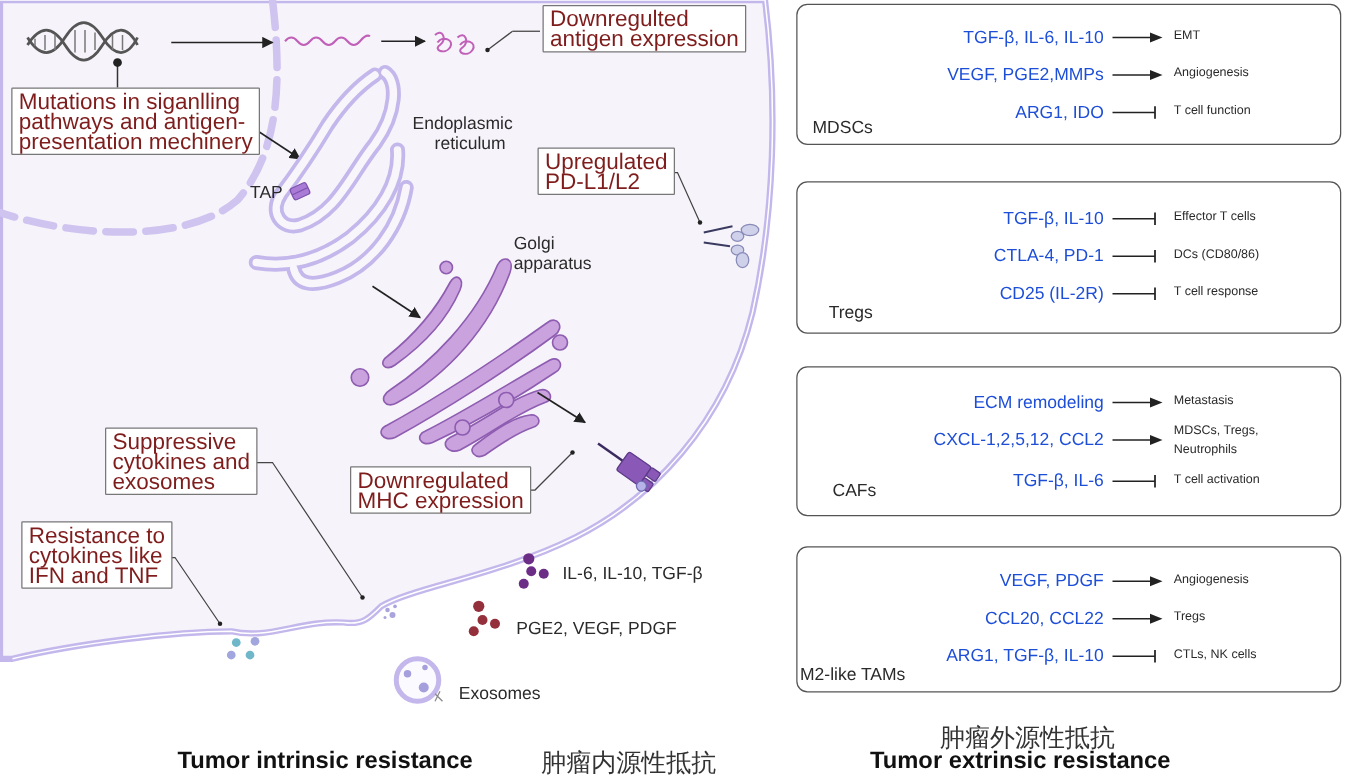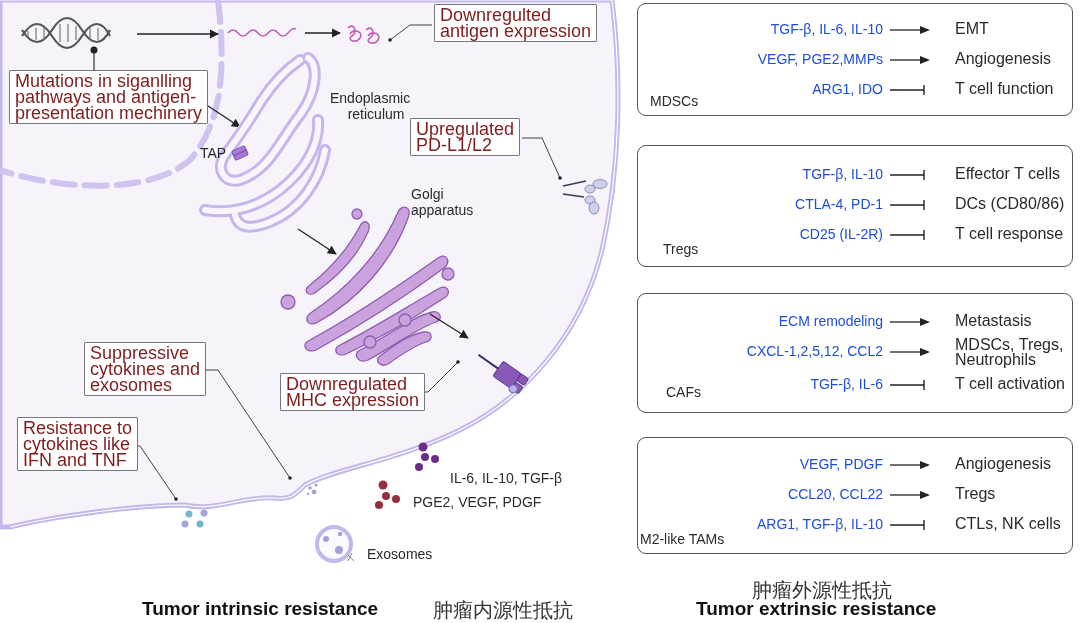--- a/index.html
+++ b/index.html
@@ -4,21 +4,21 @@
 <style>
   * { box-sizing: border-box; margin: 0; padding: 0; }
   html, body { width: 1080px; height: 623px; background: #ffffff; overflow: hidden; }
   body { position: relative; font-family: "Liberation Sans", sans-serif; color: #222; }
   #canvas { position: absolute; left: 0; top: 0; width: 1080px; height: 623px; }
   .label { position: absolute; font-size: 14px; line-height: 16px; color: #2a2a2a; white-space: nowrap; }
   .callout { position: absolute; border: 1.3px solid #777; border-radius: 1px; background: #fff; padding: 2px 5px; font-size: 18px; line-height: 16px; color: #7f1d1d; white-space: nowrap; }
   .panel { position: absolute; left: 637px; width: 436px; border: 1.4px solid #555; border-radius: 9px; background: #fff; }
   .cell-name { position: absolute; font-size: 14px; color: #2a2a2a; white-space: nowrap; }
   .row-left { position: absolute; font-size: 14px; color: #1d4ed8; white-space: nowrap; text-align: right; }
-  .row-right { position: absolute; font-size: 16px; line-height: 15px; color: #2a2a2a; white-space: nowrap; margin-left: 16px; }
+  .row-right { position: absolute; font-size: 10px; line-height: 15px; color: #2a2a2a; white-space: nowrap; }
   .title-en { position: absolute; font-size: 19px; font-weight: bold; color: #111; white-space: nowrap; }
   .title-zh { position: absolute; font-size: 20px; color: #333; white-space: nowrap; font-family: "DejaVu Sans", sans-serif; }
 </style>
 </head>
 <body>
 
 <svg id="canvas" viewBox="0 0 1080 623" width="1080" height="623">
   <defs>
     <marker id="arrowhead" viewBox="0 0 10 10" refX="9" refY="5" markerWidth="7" markerHeight="7" orient="auto">
       <path d="M0,0 L10,5 L0,10 z" fill="#222"></path>
@@ -186,21 +186,21 @@
 
 <div class="callout" style="left:9px;top:70px;">
   <div>Mutations in siganlling</div>
   <div>pathways and antigen-</div>
   <div>presentation mechinery</div>
 </div>
 <div class="callout" style="left:434px;top:4px;">
   <div>Downregulted</div>
   <div>antigen expression</div>
 </div>
-<div class="callout" style="left:410px;top:118px;">
+<div class="callout" style="left:430px;top:118px;">
   <div>Upregulated</div>
   <div>PD-L1/L2</div>
 </div>
 <div class="callout" style="left:280px;top:373px;">
   <div>Downregulated</div>
   <div>MHC expression</div>
 </div>
 <div class="callout" style="left:84px;top:342px;">
   <div>Suppressive</div>
   <div>cytokines and</div>
@@ -214,21 +214,21 @@
 
 <div class="label" style="left:330px;top:90px;text-align:center;">
   <div>Endoplasmic</div>
   <div style="padding-left:12px;">reticulum</div>
 </div>
 <div class="label" style="left:200px;top:145px;">TAP</div>
 <div class="label" style="left:411px;top:186px;">
   <div>Golgi</div>
   <div>apparatus</div>
 </div>
-<div class="label" style="left:450px;top:450px;margin-top:20px;">IL-6, IL-10, TGF-β</div>
+<div class="label" style="left:450px;top:450px;">IL-6, IL-10, TGF-β</div>
 <div class="label" style="left:413px;top:494px;">PGE2, VEGF, PDGF</div>
 <div class="label" style="left:367px;top:546px;">Exosomes</div>
 
 <div class="title-en" style="left:142px;top:598px;">Tumor intrinsic resistance</div>
 <div class="title-zh" style="left:433px;top:597px;">肿瘤内源性抵抗</div>
 
 <div id="panels">
     <div class="panel" style="top: 3px; height: 113px;"></div>
     <div class="cell-name" style="left: 650px; top: 93px;">MDSCs</div>
     <div class="row-left" style="right: 197px; top: 21px;">TGF-β, IL-6, IL-10</div>

